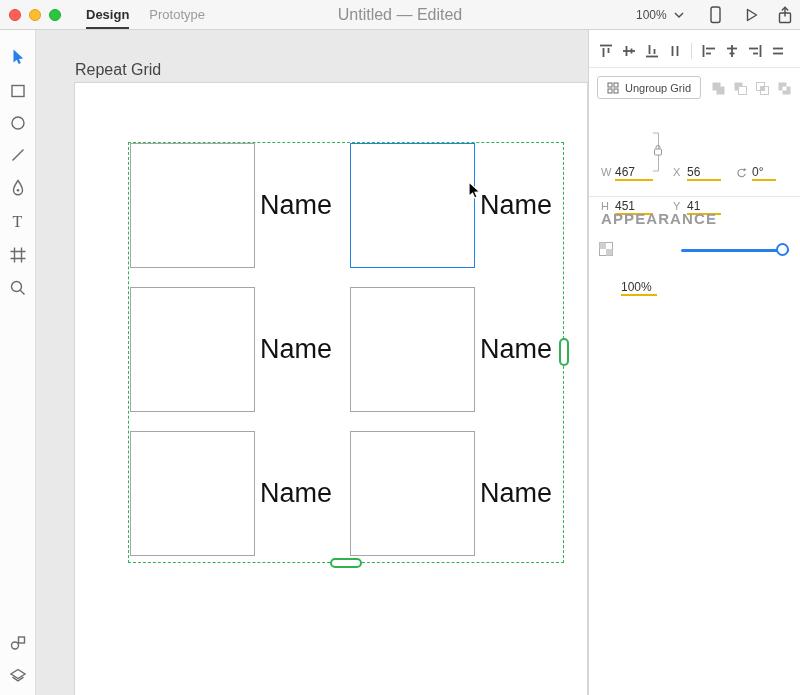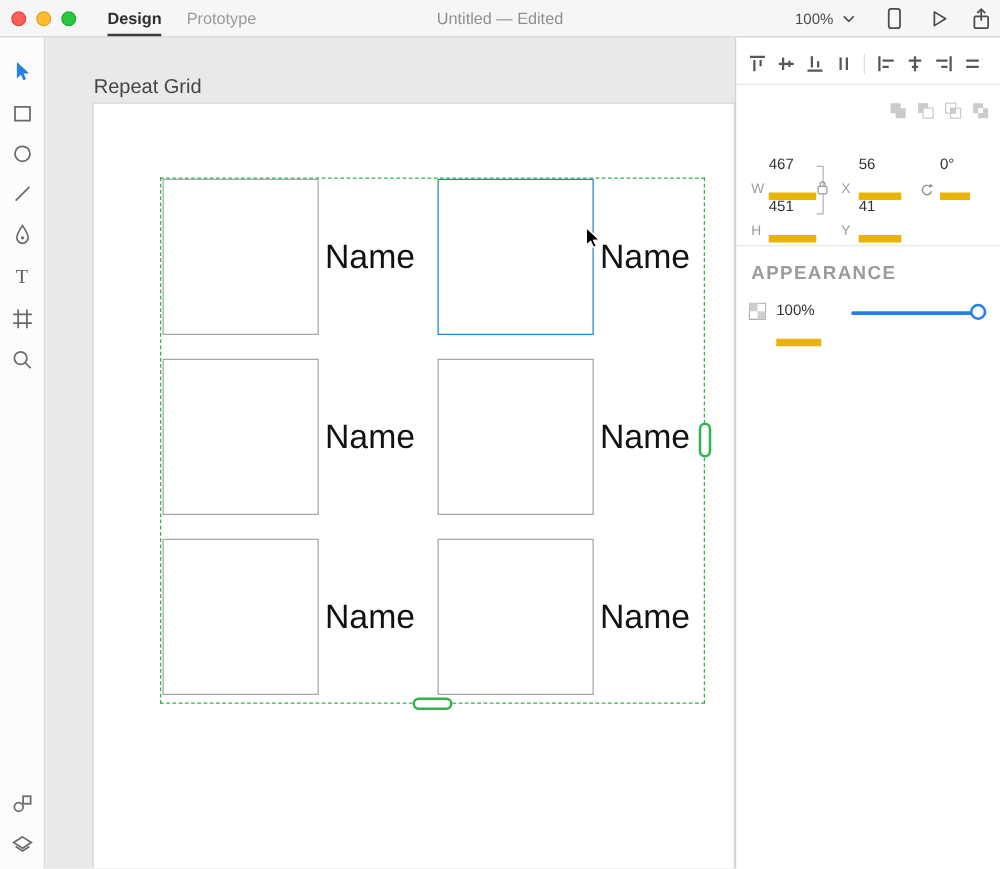--- a/index.html
+++ b/index.html
@@ -14,21 +14,21 @@
   .titlebar { position:absolute; left:0; top:0; width:800px; height:30px; background:#f6f6f6; border-bottom:1px solid #d4d4d4; z-index:20; }
   .traffic-lights { position:absolute; left:9px; top:9px; display:flex; gap:8px; }
   .tl { width:12px; height:12px; border-radius:50%; }
   .tl.red    { background:#ff5f57; border:1px solid #e14640; }
   .tl.yellow { background:#febc2e; border:1px solid #dfa023; }
   .tl.green  { background:#28c840; border:1px solid #1dad2b; }
   .mode-tabs { position:absolute; left:86px; top:0; height:30px; display:flex; gap:20px; }
   .tab { font-size:13px; line-height:29px; color:#9b9b9b; position:relative; }
   .tab.active { color:#2e2e2e; font-weight:700;text-align:center; }
   .tab.active::after { content:""; position:absolute; left:0; right:0; bottom:1px; height:2px; background:#3c3c3c; }
-  .doc-title { position:absolute; left:0; right:0; top:0; text-align:center; line-height:30px; font-size:13px; color:#8f8f8f; pointer-events:none; }
+  .doc-title { position:absolute; left:0; right:0; top:0; text-align:center; line-height:30px; font-size:16px; color:#8f8f8f; pointer-events:none; }
   .zoom-control { position:absolute; left:636px; top:0; height:30px; display:flex; align-items:center; gap:7px; font-size:12px; color:#4a4a4a; }
   .tb-btn { position:absolute; top:5px; width:22px; height:20px; display:flex; align-items:center; justify-content:center; }
   .tb-device { left:704px; } .tb-play { left:740px; } .tb-share { left:774px; }
 
   
   .toolrail { position:absolute; left:0; top:30px; width:36px; height:665px; background:#fcfcfc; border-right:1px solid #dcdcdc; z-index:10; }
   .tool { position:absolute; left:0; width:35px; height:28px; display:flex; align-items:center; justify-content:center; }
   .t-select{top:13px;} .t-rect{top:47px;} .t-ellipse{top:79px;} .t-line{top:111px;}
   .t-pen{top:144px;} .t-text{top:178px;} .t-artboard{top:211px;} .t-zoom{top:244px;}
   .t-assets{top:599px;} .t-layers{top:632px;}
@@ -52,21 +52,21 @@
   .align-row { position:absolute; left:5px; top:10px; display:flex; align-items:center; }
   .align-btn { width:23px; height:22px; display:flex; align-items:center; justify-content:center; }
   .align-divider { width:1px; height:16px; background:#ddd; margin:0 5px; }
   .sep { position:absolute; left:0; right:0; border-top:1px solid #e8e8e8; }
   .sep1 { top:37px; } .sep2 { top:166px; }
   .ungroup-btn { position:absolute; left:8px; top:46px; height:23px; display:flex; align-items:center; gap:6px; padding:0 9px; border:1px solid #c9c9c9; border-radius:3px; font-size:11px; color:#4a4a4a; background:#fff; }
   .bool-ops { position:absolute; right:8px; top:50px; display:flex; gap:6px; }
   .bool-btn { width:16px; height:16px; }
   .field { position:absolute; display:flex; align-items:flex-end; gap:4px; }
   .f-label { font-size:11px; color:#9c9c9c; width:10px; padding-bottom:3px; }
-  .f-value { font-size:12px; color:#333; border-bottom:6px solid #eab308; padding-bottom:16px; display:inline-block; }
+  .f-value { font-size:12px; color:#333; border-bottom:2px solid #eab308; padding-bottom:0; display:inline-block;margin-top:41px; }
   .w-field { left:12px; top:94px; }  .x-field { left:84px; top:94px; }
   .h-field { left:12px; top:128px; } .y-field { left:84px; top:128px; }
   .rot-field { left:146px; top:94px; }
   .wv { width:38px; } .xv { width:34px; } .rv { width:24px; }
   .lock-bracket { position:absolute; left:64px; top:100px; }
   .appearance-h { position:absolute; left:12px; top:180px; font-size:15px; font-weight:700; letter-spacing:1.1px; color:#9b9b9b; }
   .opacity-icon { position:absolute; left:10px; top:212px; }
   .opacity-field { position:absolute; left:32px; top:209px; }
   .ov { width:36px; }
   .op-slider { position:absolute; left:92px; top:212px; width:108px; height:16px; }
@@ -255,20 +255,29 @@
       <button class="align-btn">
         <svg width="16" height="16" viewBox="0 0 16 16">
           <line x1="3" y1="5.5" x2="13" y2="5.5" class="al"></line>
             <line x1="3" y1="10.5" x2="13" y2="10.5" class="al"></line>
         </svg>
       </button>
     </div>
 
     <div class="sep sep1"></div>
 
+    <button class="ungroup-btn">
+      <svg width="12" height="12" viewBox="0 0 12 12">
+        <rect x="1" y="1" width="4" height="4" fill="none" stroke="#6e6e6e"></rect>
+          <rect x="7" y="1" width="4" height="4" fill="none" stroke="#6e6e6e"></rect>
+        <rect x="1" y="7" width="4" height="4" fill="none" stroke="#6e6e6e"></rect>
+          <rect x="7" y="7" width="4" height="4" fill="none" stroke="#6e6e6e"></rect>
+      </svg>
+      <span>Ungroup Grid</span>
+    </button>
 
     <div class="bool-ops">
       <button class="bool-btn">
         <svg width="16" height="16" viewBox="0 0 16 16">
           <path d="M2.5 2.5 H10.5 V6.5 H14.5 V14.5 H6.5 V10.5 H2.5 Z" fill="#cbcbcb"></path>
         </svg>
       </button>
       <button class="bool-btn">
         <svg width="16" height="16" viewBox="0 0 16 16">
           <rect x="2.5" y="2.5" width="8" height="8" fill="#cbcbcb"></rect>

